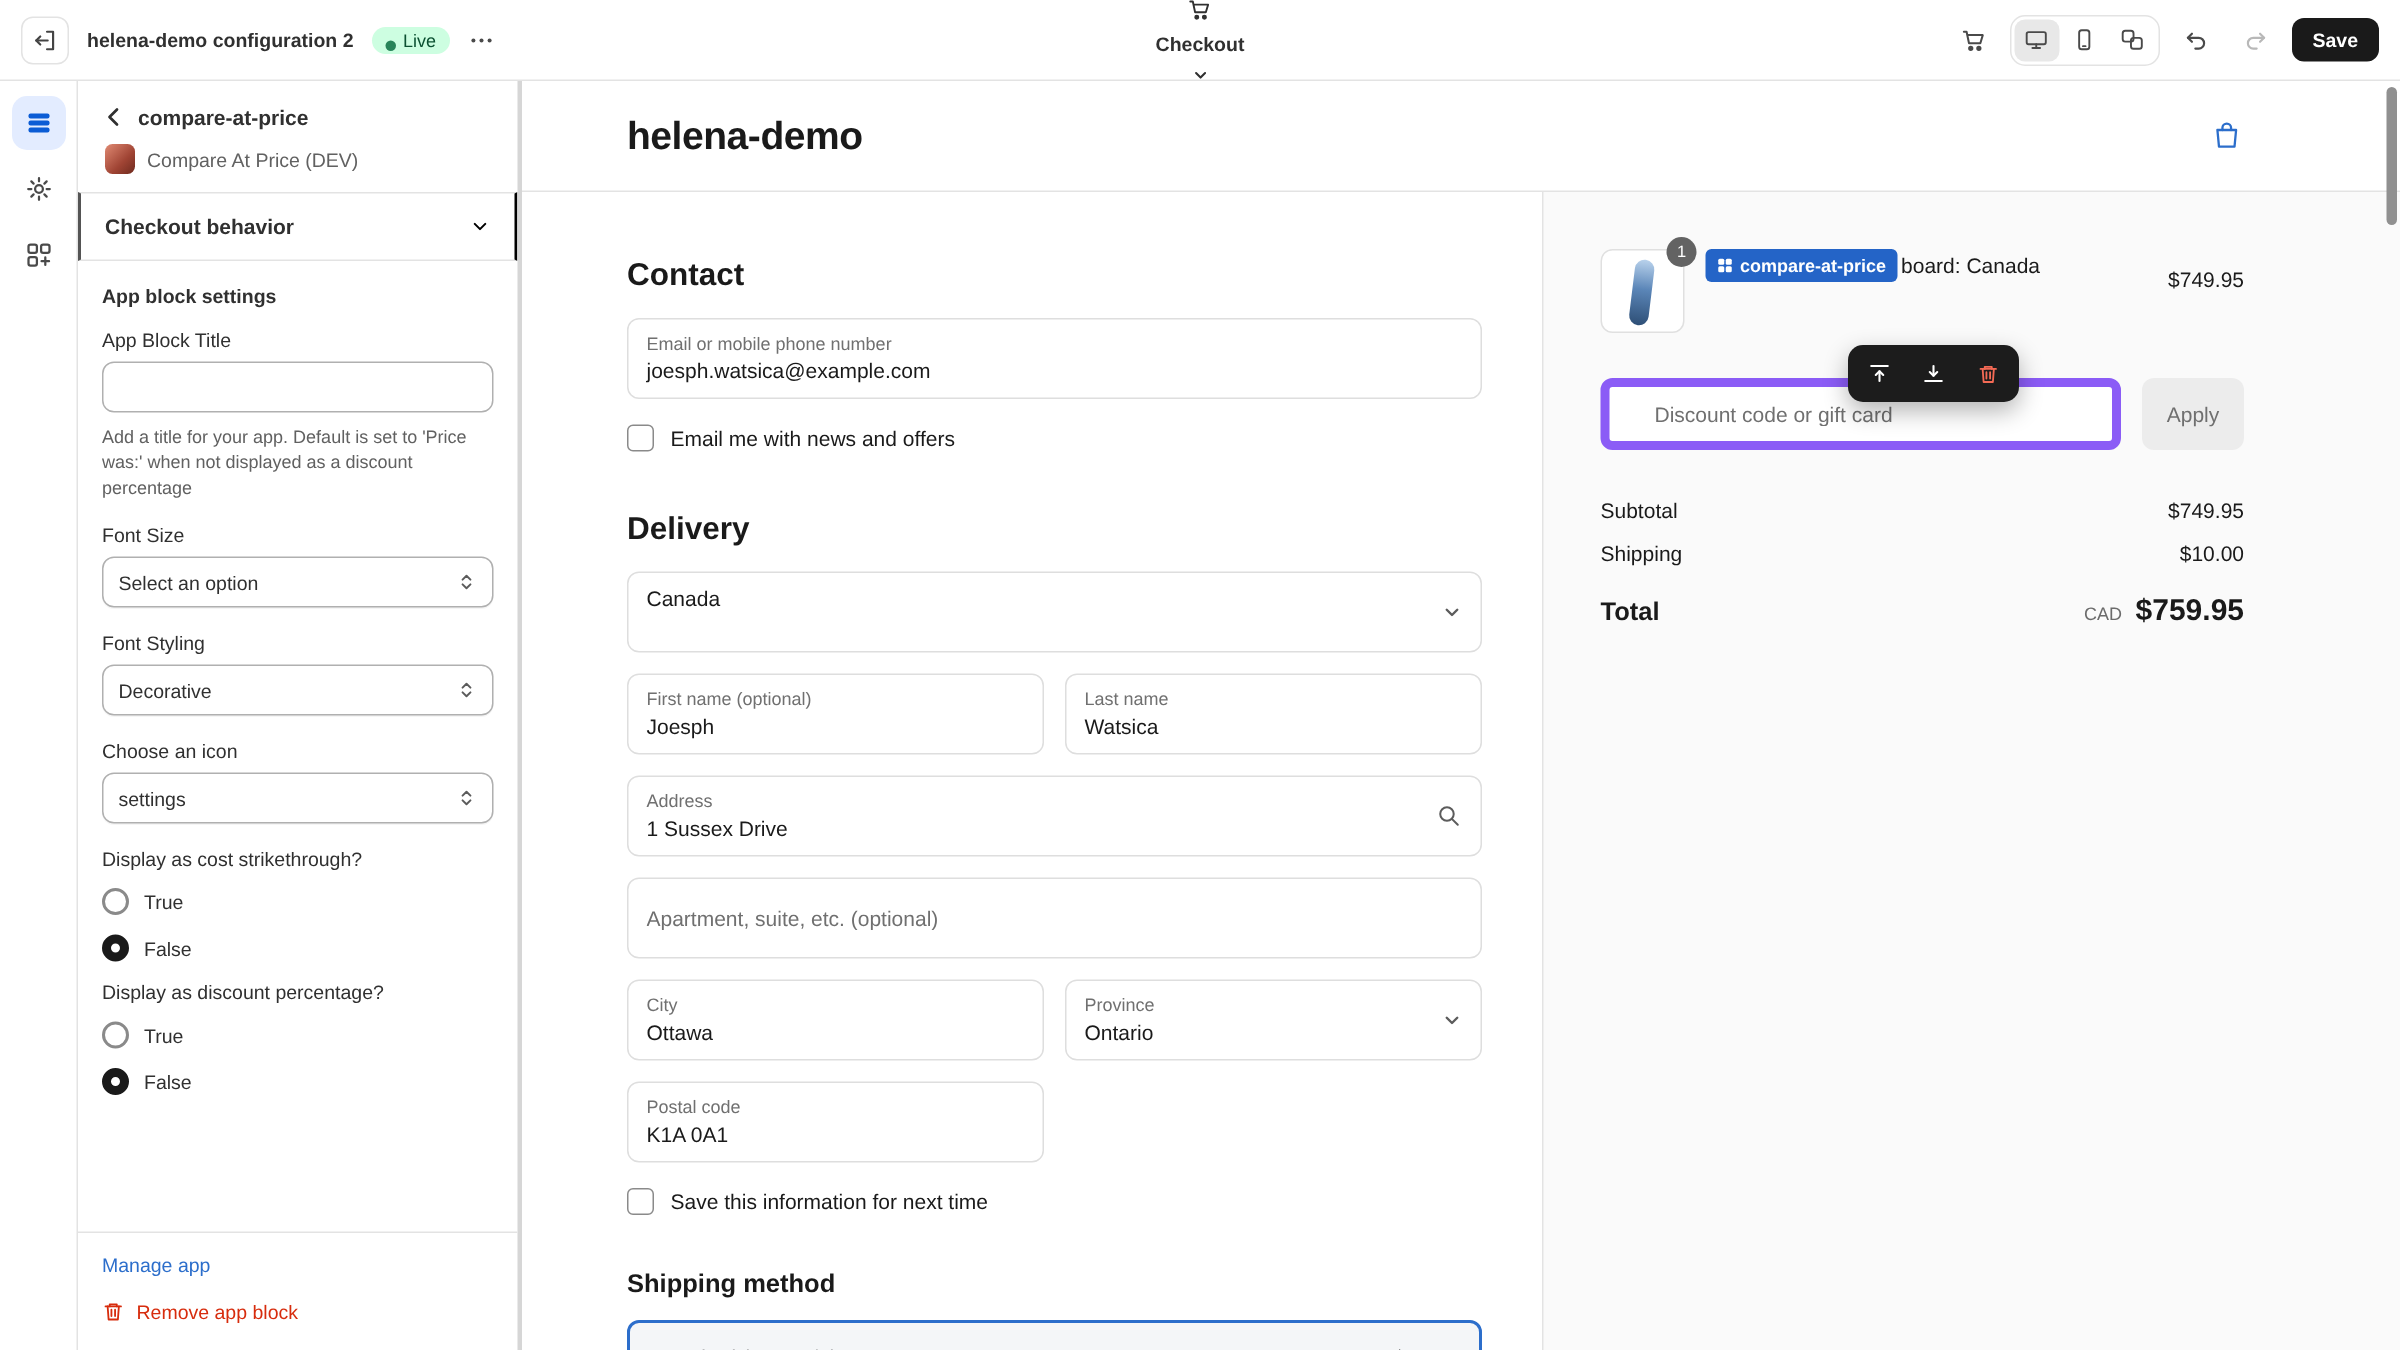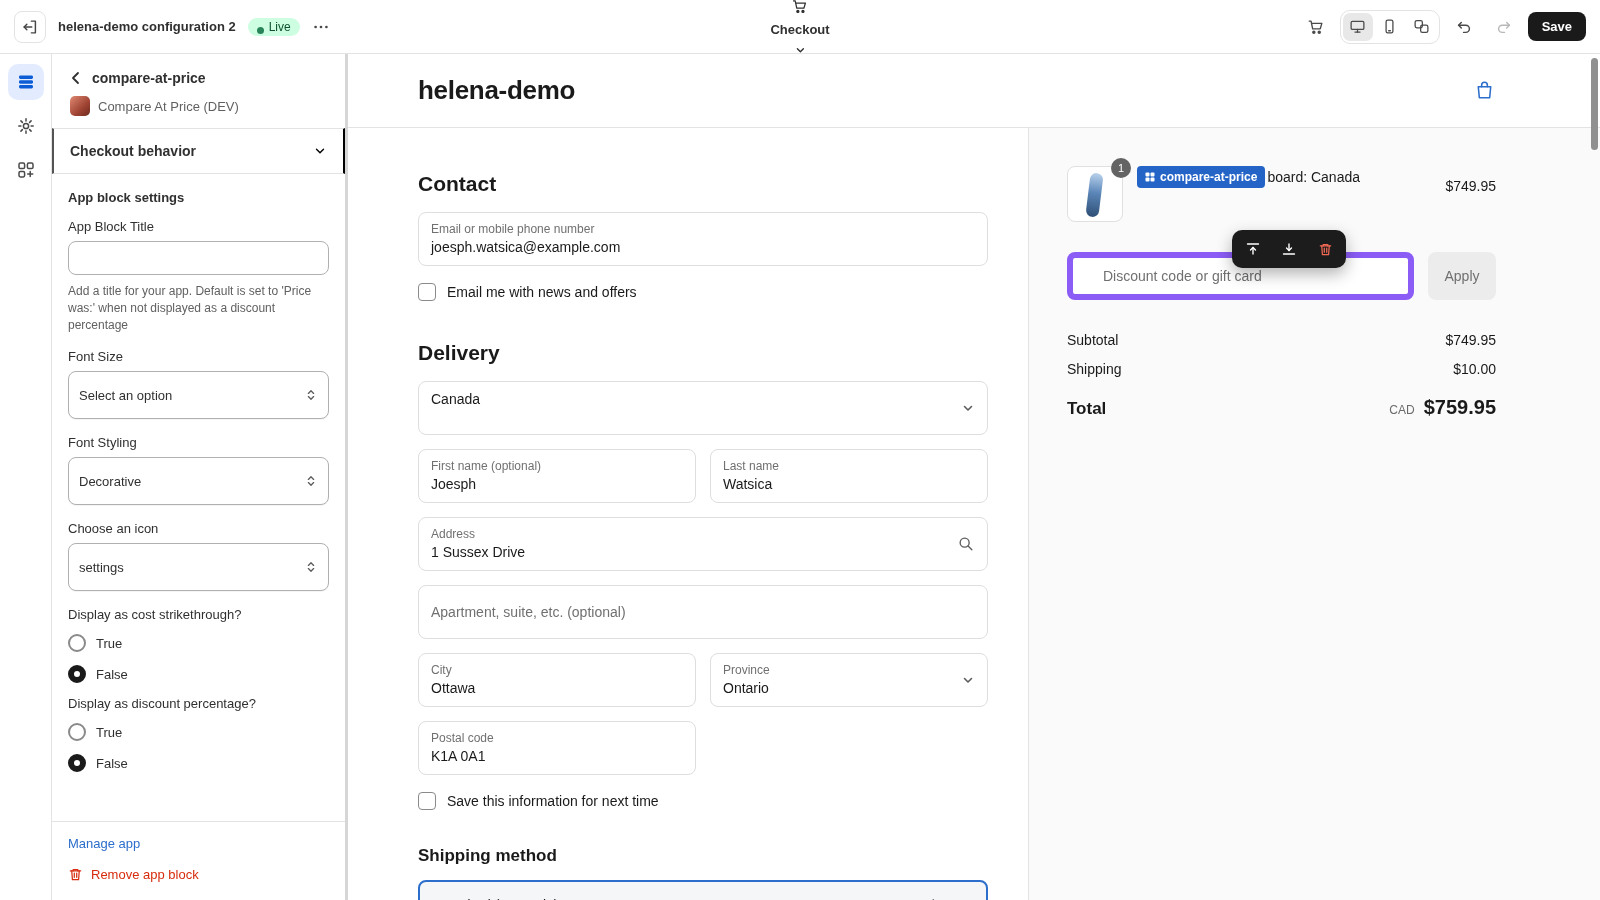--- a/index.html
+++ b/index.html
@@ -41,21 +41,21 @@
   .app-avatar { width:20px; height:20px; border-radius:5px; background:linear-gradient(135deg,#e08a73 0%,#a04434 60%,#6e2a1e 100%); }
   .app-name { font-size:13px; color:#616161; }
   .behavior-row { display:flex; align-items:center; justify-content:space-between; padding:14px 16px; border-top:1px solid #e3e3e3; border-bottom:1px solid #e3e3e3; cursor:pointer; background:#fff; width:100%; }
   .behavior-title { font-size:14px; font-weight:600; color:#303030; }
   .settings { padding:16px; flex:1; overflow:hidden; }
   .settings-heading { font-size:13px; font-weight:700; color:#303030; margin-bottom:14px; }
   .fgroup { margin-bottom:16px; }
   .flabel { font-size:13px; color:#303030; margin-bottom:7px; }
   .tinput { width:100%; height:34px; border:1px solid #b0b0b0; border-radius:8px; background:#fff; font-family:inherit; font-size:13px; padding:0 10px; }
   .help { font-size:12px; color:#616161; line-height:1.4; margin-top:8px; }
-  .selectbox { height:48px; border:1px solid #b0b0b0; border-radius:8px; background:#fff; display:flex; align-items:center; justify-content:space-between; padding:0 10px; font-size:13px; color:#303030; cursor:pointer; box-shadow:0 1px 0 rgba(0,0,0,0.04); }
+  .selectbox { height:34px; border:1px solid #b0b0b0; border-radius:8px; background:#fff; display:flex; align-items:center; justify-content:space-between; padding:0 10px; font-size:13px; color:#303030; cursor:pointer; box-shadow:0 1px 0 rgba(0,0,0,0.04); }
   .qlabel { font-size:13px; color:#303030; margin:4px 0 12px; }
   .radio-row { display:flex; align-items:center; gap:10px; margin-bottom:13px; font-size:13px; color:#303030; cursor:pointer; }
   .radio { width:18px; height:18px; border-radius:50%; border:2px solid #8a8a8a; background:#fff; flex:0 0 auto; }
   .radio.checked { border:6px solid #1a1a1a; }
   .panel-footer { margin-top:auto; }
   .manage-row { display:block; border-top:1px solid #e3e3e3; padding:14px 16px 12px; color:#2c6ecb; font-size:13px; font-weight:500; text-decoration:none; cursor:pointer; }
   .remove-row { display:flex; align-items:center; gap:8px; padding:4px 16px 18px; color:#d72c0d; font-size:13px; cursor:pointer; background:none; border:none; }
 
   
   .preview { flex:1; display:flex; flex-direction:column; background:#fff; min-width:0; }

